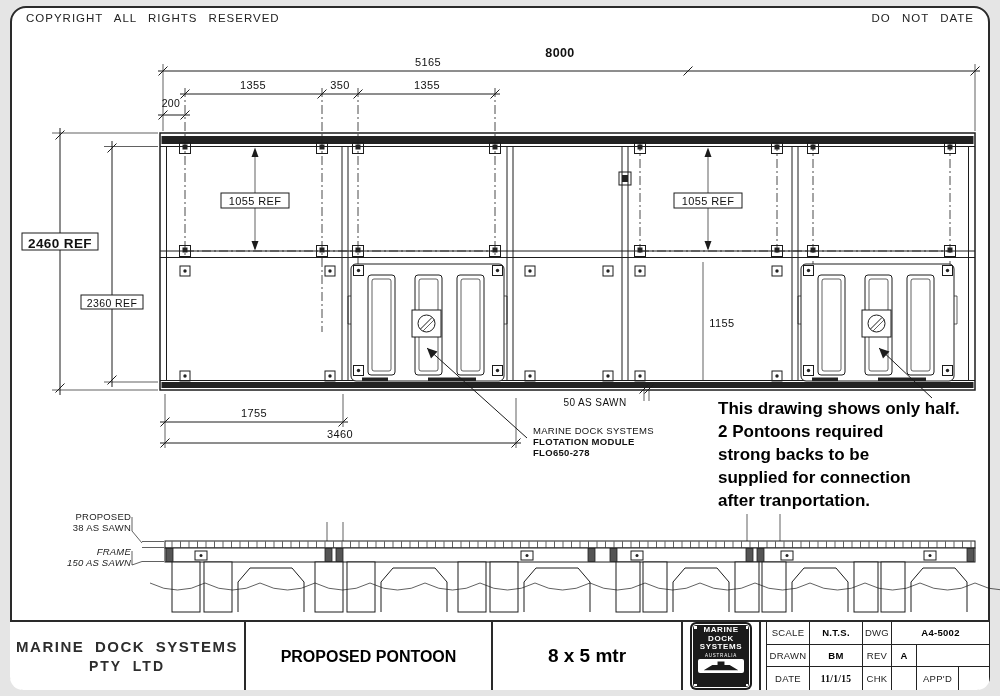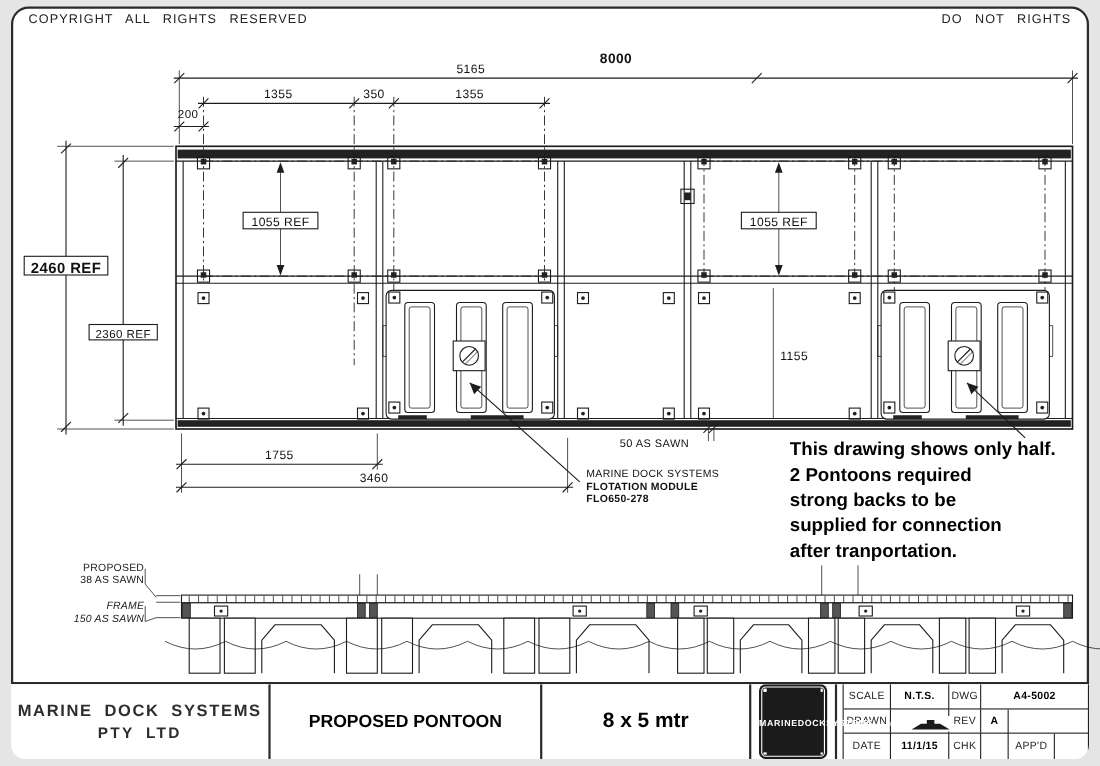--- a/index.html
+++ b/index.html
@@ -42,49 +42,49 @@
            align-items:center;justify-content:center;}
   #tb-company{width:234px;}
   #tb-company .l1{font-size:15px;font-weight:bold;letter-spacing:1.5px;word-spacing:5px;color:#2d2d2d;}
   #tb-company .l2{font-size:14px;font-weight:bold;letter-spacing:2px;word-spacing:5px;color:#2d2d2d;margin-top:3px;}
   #tb-project{width:245px;}
   #tb-project .l1{font-size:20px;font-weight:bold;color:#000;}
   #tb-project .l2{font-size:16px;font-weight:bold;color:#000;margin-top:1px;}
   #tb-size{width:188px;font-size:19px;font-weight:bold;color:#000;}
   #tb-logo{width:76px;}
   .logo-box{position:relative;width:62px;height:72px;background:#1b1b1b;border-radius:6px;
-            display:flex;flex-direction:row;align-items:center;justify-content:flex-start;
+            display:flex;flex-direction:column;align-items:center;justify-content:flex-start;
             padding-top:4px;box-sizing:border-box;}
   .logo-box:after{content:"";position:absolute;inset:2px;border:1px solid #fff;border-radius:4px;pointer-events:none;}
   .logo-box .lt{color:#fff;font-weight:bold;font-size:8px;line-height:8.5px;letter-spacing:0.6px;}
   .logo-box .la{color:#fff;font-size:4.5px;letter-spacing:0.8px;margin:1px 0 1px;}
   .logo-bar{width:46px;height:14px;background:#fff;border-radius:2px;display:flex;
             align-items:center;justify-content:center;}
   .screw{position:absolute;width:2.5px;height:2.5px;background:#fff;}
   .sc1{left:4px;top:4px;} .sc2{right:4px;top:4px;} .sc3{left:4px;bottom:4px;} .sc4{right:4px;bottom:4px;}
   #tb-fields{flex:1;border-right:none;padding:0;justify-content:center;align-items:stretch;}
   .tb-grid{display:grid;grid-template-columns:43px 53px 29px 25px 42px 1fr;
            grid-auto-rows:1fr;height:100%;margin-left:5px;border-left:1.5px solid #222;}
   .tb-grid>div{border-right:1.5px solid #222;border-bottom:1.5px solid #222;
      display:flex;align-items:center;justify-content:center;font-size:9.5px;
      letter-spacing:0.3px;color:#222;}
   .tb-grid>div.r3{border-bottom:none;}
   .tb-grid>div.val{font-weight:bold;color:#000;}
-  .v-nts{font-size:10.5px;} .v-bm{font-size:12px;} .v-date{font-size:11.5px;}
+  .v-nts{font-size:10.5px;} .v-bm{font-size:12px;} .v-date{font-size:11.5px;font-family:Liberation Serif, serif;}
   .v-dwg{font-size:13px;grid-column:4 / 7;} .v-rev{font-size:11px;}
   .span2{grid-column:5 / 7;}
 </style>
 </head>
 <body>
 
 <div id="sheet">
   <div id="border"></div>
 
   <div id="copyright" class="hdr">COPYRIGHT  ALL  RIGHTS  RESERVED</div>
-  <div id="donotscale" class="hdr">DO  NOT  RIGHTS</div>
+  <div id="donotscale" class="hdr">DO  NOT  DATE</div>
 
   <svg id="drawing" viewBox="0 0 1000 696">
     <defs>
       <g id="tick">
           <line x1="-4.5" y1="4.5" x2="4.5" y2="-4.5" stroke-width="1.2"></line>
         </g>
       <g id="clamp">
           <rect x="-5.5" y="-5.5" width="11" height="11"></rect>
           <rect class="fillblk" x="-2.5" y="-3.5" width="5" height="5"></rect>
         </g>

